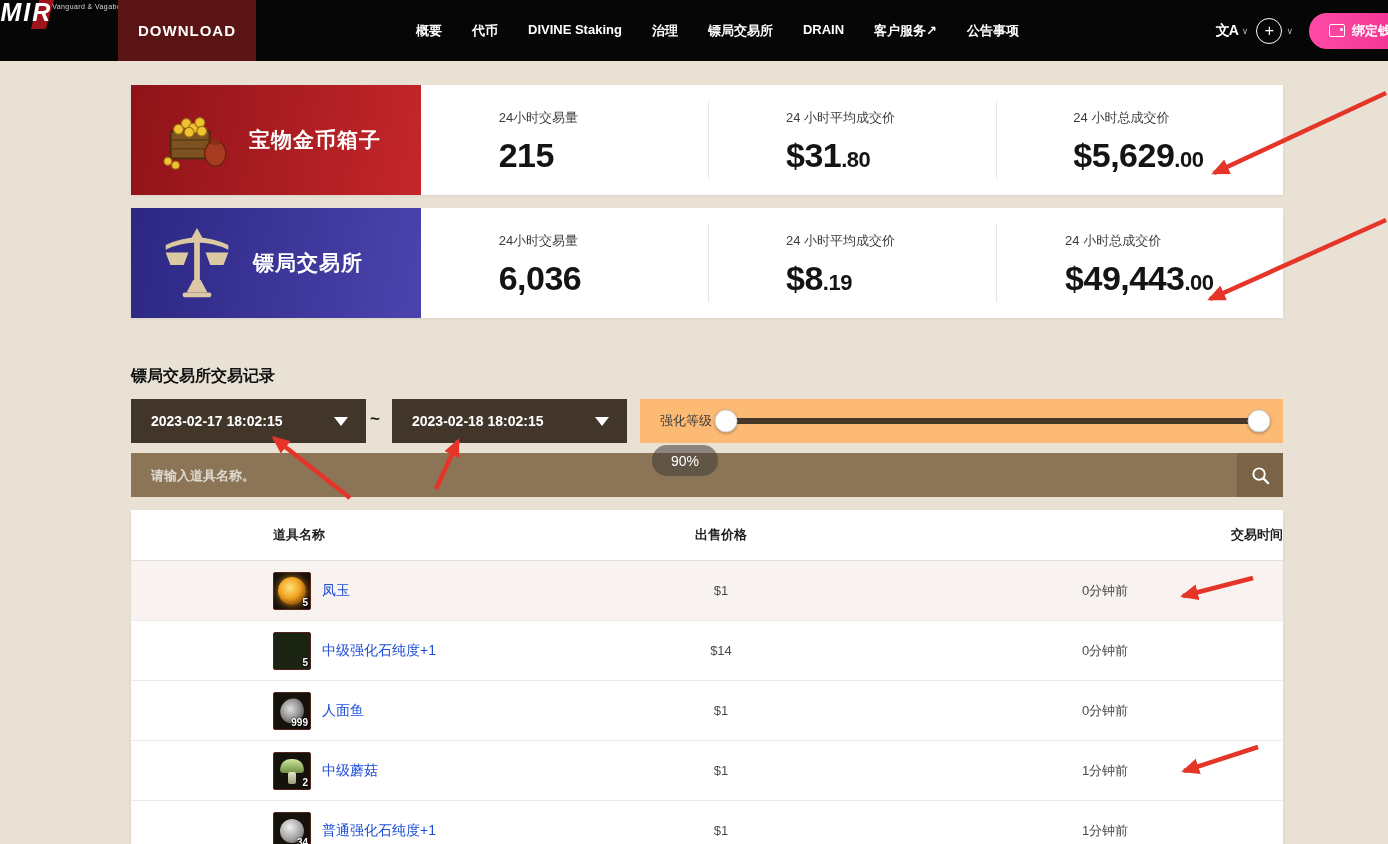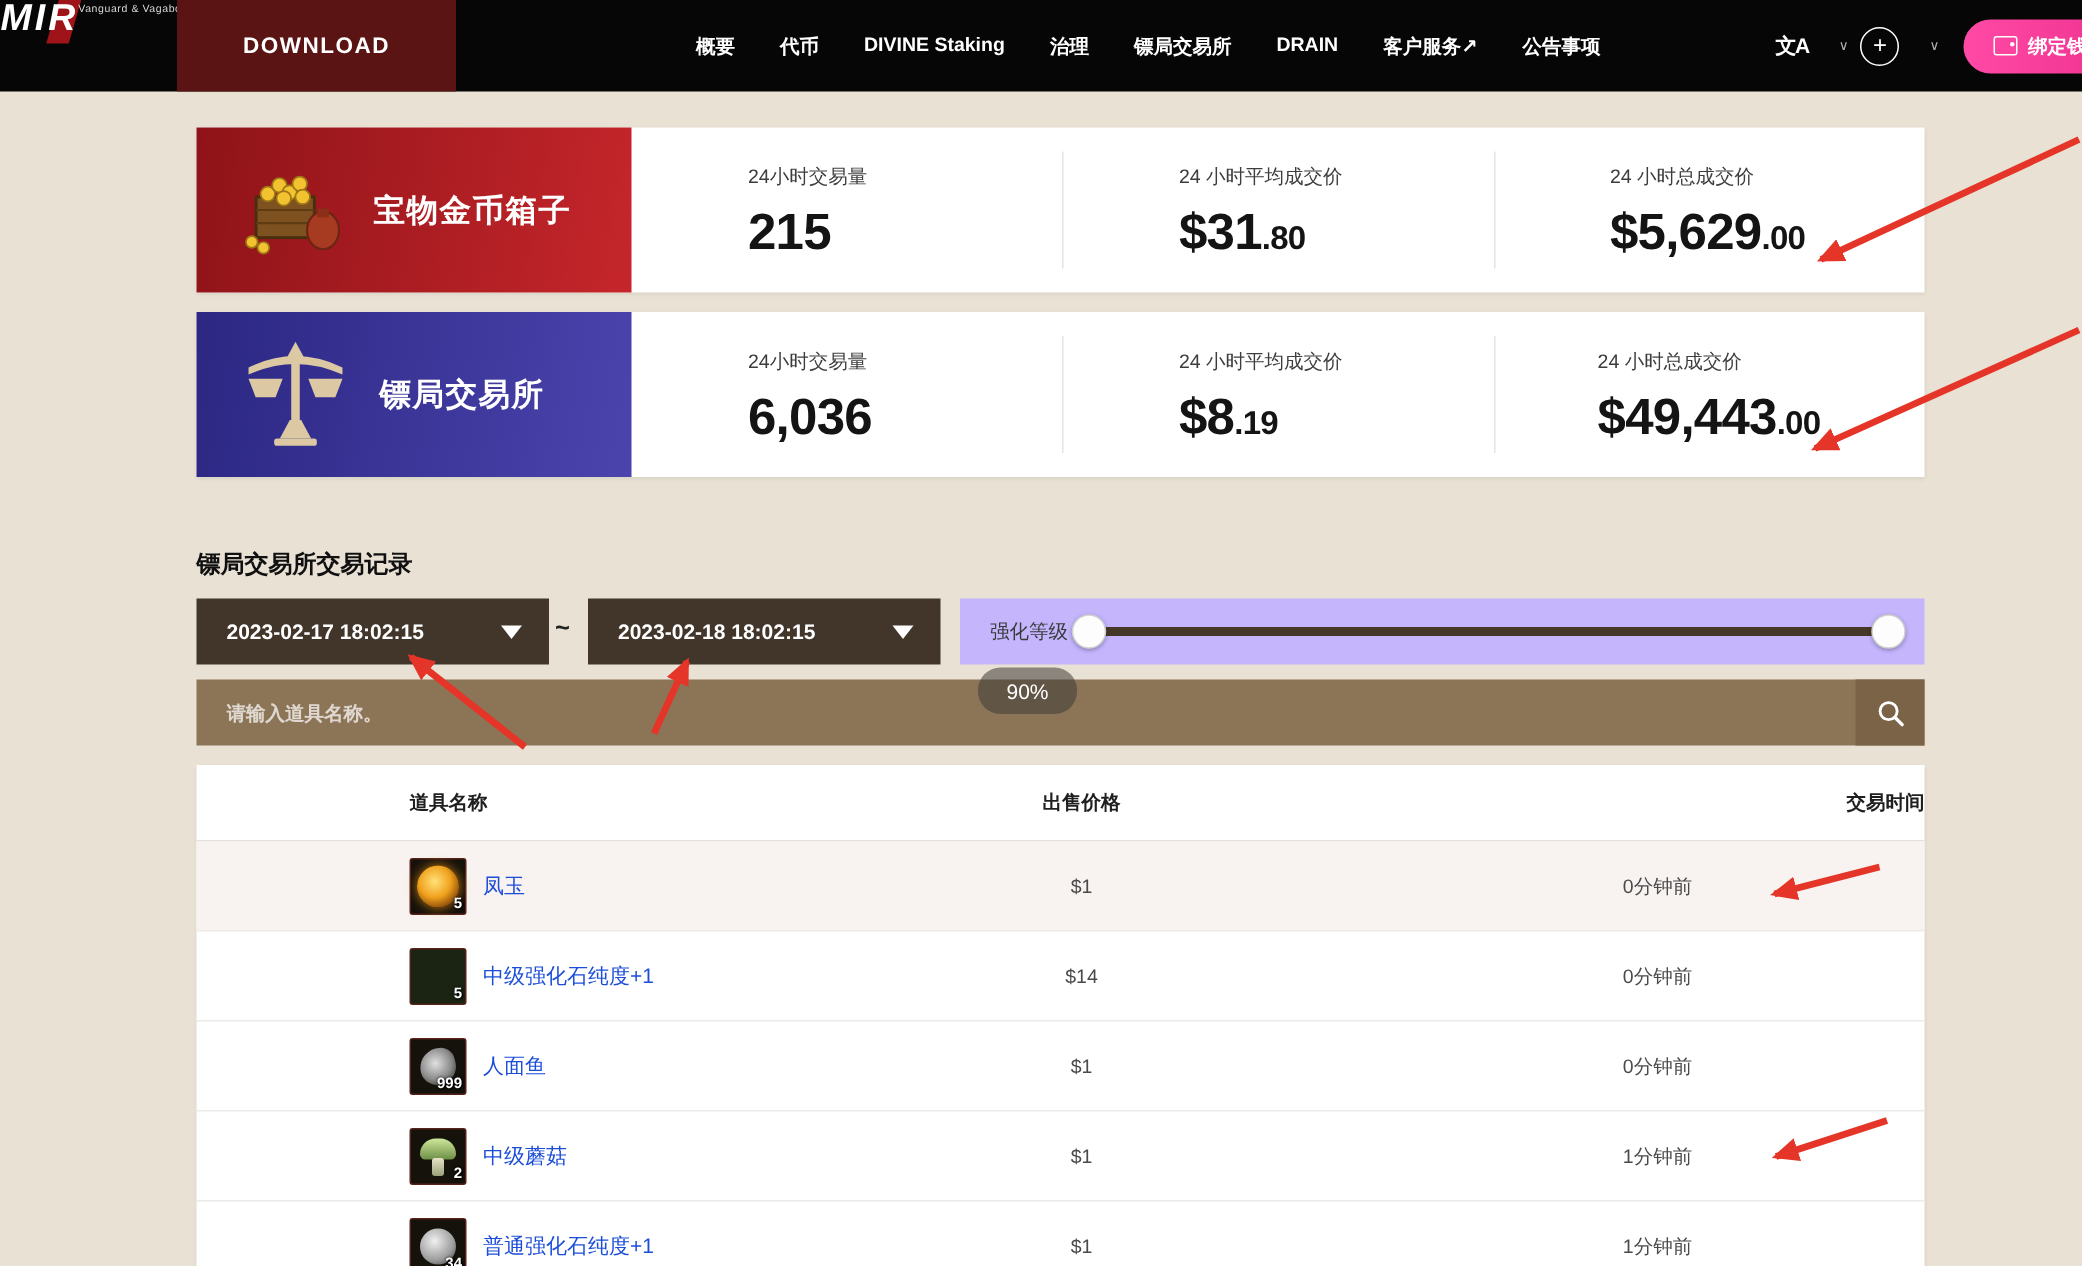--- a/index.html
+++ b/index.html
@@ -11,26 +11,26 @@
   .topnav{position:absolute;top:0;left:0;width:1388px;height:61px;background:#060606;
     display:flex;align-items:center;z-index:10}
   .logo{width:118px;height:61px;display:flex;flex-direction:row;justify-content:center;
     padding-left:12px;box-sizing:border-box;flex-shrink:0;cursor:pointer}
   .logo-mark{color:#fff;font-size:25px;font-weight:bold;font-style:italic;letter-spacing:2px;
     line-height:1;position:relative;width:max-content}
   .logo-mark::after{content:"";position:absolute;left:36px;top:-7px;width:15px;height:36px;
     background:#9e1418;transform:skewX(-16deg);z-index:-1}
   .logo-sub{color:#d8d8d8;font-size:7px;letter-spacing:.4px;margin-top:3px;white-space:nowrap}
   .dl-btn{height:61px;background:#5a1414;color:#fff;font-weight:bold;font-size:15px;
-    letter-spacing:1px;border:none;padding:0 44px;cursor:pointer;flex-shrink:0;
+    letter-spacing:1px;border:none;padding:0 20px;cursor:pointer;flex-shrink:0;
     font-family:inherit}
   .menu{display:flex;gap:30px;margin-left:160px;flex-shrink:0}
   .menu-item{color:#fff;font-size:13px;font-weight:bold;cursor:pointer;white-space:nowrap}
   .nav-right{margin-left:auto;display:flex;align-items:center;gap:8px;flex-shrink:0}
-  .lang-wrap,.plus-wrap{display:flex;align-items:center;gap:20px;cursor:pointer}
+  .lang-wrap,.plus-wrap{display:flex;align-items:center;gap:4px;cursor:pointer}
   .lang-icon{color:#fff;font-size:14px;font-weight:bold;letter-spacing:-1px}
   .chev{color:#b5b5b5;font-size:9px}
   .plus-circle{width:24px;height:24px;border:1.6px solid #fff;border-radius:50%;
     display:flex;align-items:center;justify-content:center;font-size:16px;color:#fff;line-height:1}
   .wallet-btn{height:36px;background:linear-gradient(90deg,#ff4aa5,#ee2f8e);border:none;
     border-radius:18px;color:#fff;font-size:13px;font-weight:bold;display:flex;align-items:center;
     gap:7px;padding:0 20px;margin-left:8px;margin-right:-36px;flex-shrink:0;cursor:pointer;
     font-family:inherit;white-space:nowrap}
   .wallet-icon{width:14px;height:11px;border:1.6px solid #fff;border-radius:2px;position:relative}
   .wallet-icon::after{content:"";position:absolute;right:1px;top:3px;width:3px;height:3px;
@@ -58,21 +58,21 @@
   
   .dd{position:absolute;top:399px;height:44px;background:#42362b;color:#fff;display:flex;
     align-items:center;justify-content:space-between;padding:0 18px 0 20px;box-sizing:border-box;
     cursor:pointer}
   #dd1{left:131px;width:235px}
   #dd2{left:392px;width:235px}
   .dd-text{font-size:14px;font-weight:bold}
   .dd-arrow{width:0;height:0;border-left:7px solid transparent;border-right:7px solid transparent;
     border-top:9px solid #fff}
   .tilde{position:absolute;left:370px;top:409px;font-size:17px;font-weight:bold;color:#222}
-  .slider-panel{position:absolute;left:640px;top:399px;width:643px;height:44px;background:#c4b5fd;
+  .slider-panel{position:absolute;left:640px;top:399px;width:643px;height:44px;background:#fdba74;
     display:flex;align-items:center;padding:0 24px 0 20px;box-sizing:border-box;gap:14px}
   .slider-label{font-size:13px;color:#3a3a3a;white-space:nowrap}
   .slider-track{flex:1;height:6px;background:#463828;border-radius:3px;position:relative;cursor:pointer}
   .handle{position:absolute;top:50%;width:21px;height:21px;background:#fdfdfd;
     border:1px solid #cfcfcf;border-radius:50%;transform:translate(-50%,-50%);
     box-shadow:0 1px 3px rgba(0,0,0,.3);cursor:pointer}
   .handle.left{left:0}
   .handle.right{left:100%}
   .tooltip{position:absolute;left:652px;top:445px;width:66px;height:31px;
     background:rgba(62,58,54,.55);border-radius:15px;color:#fff;display:flex;align-items:center;

